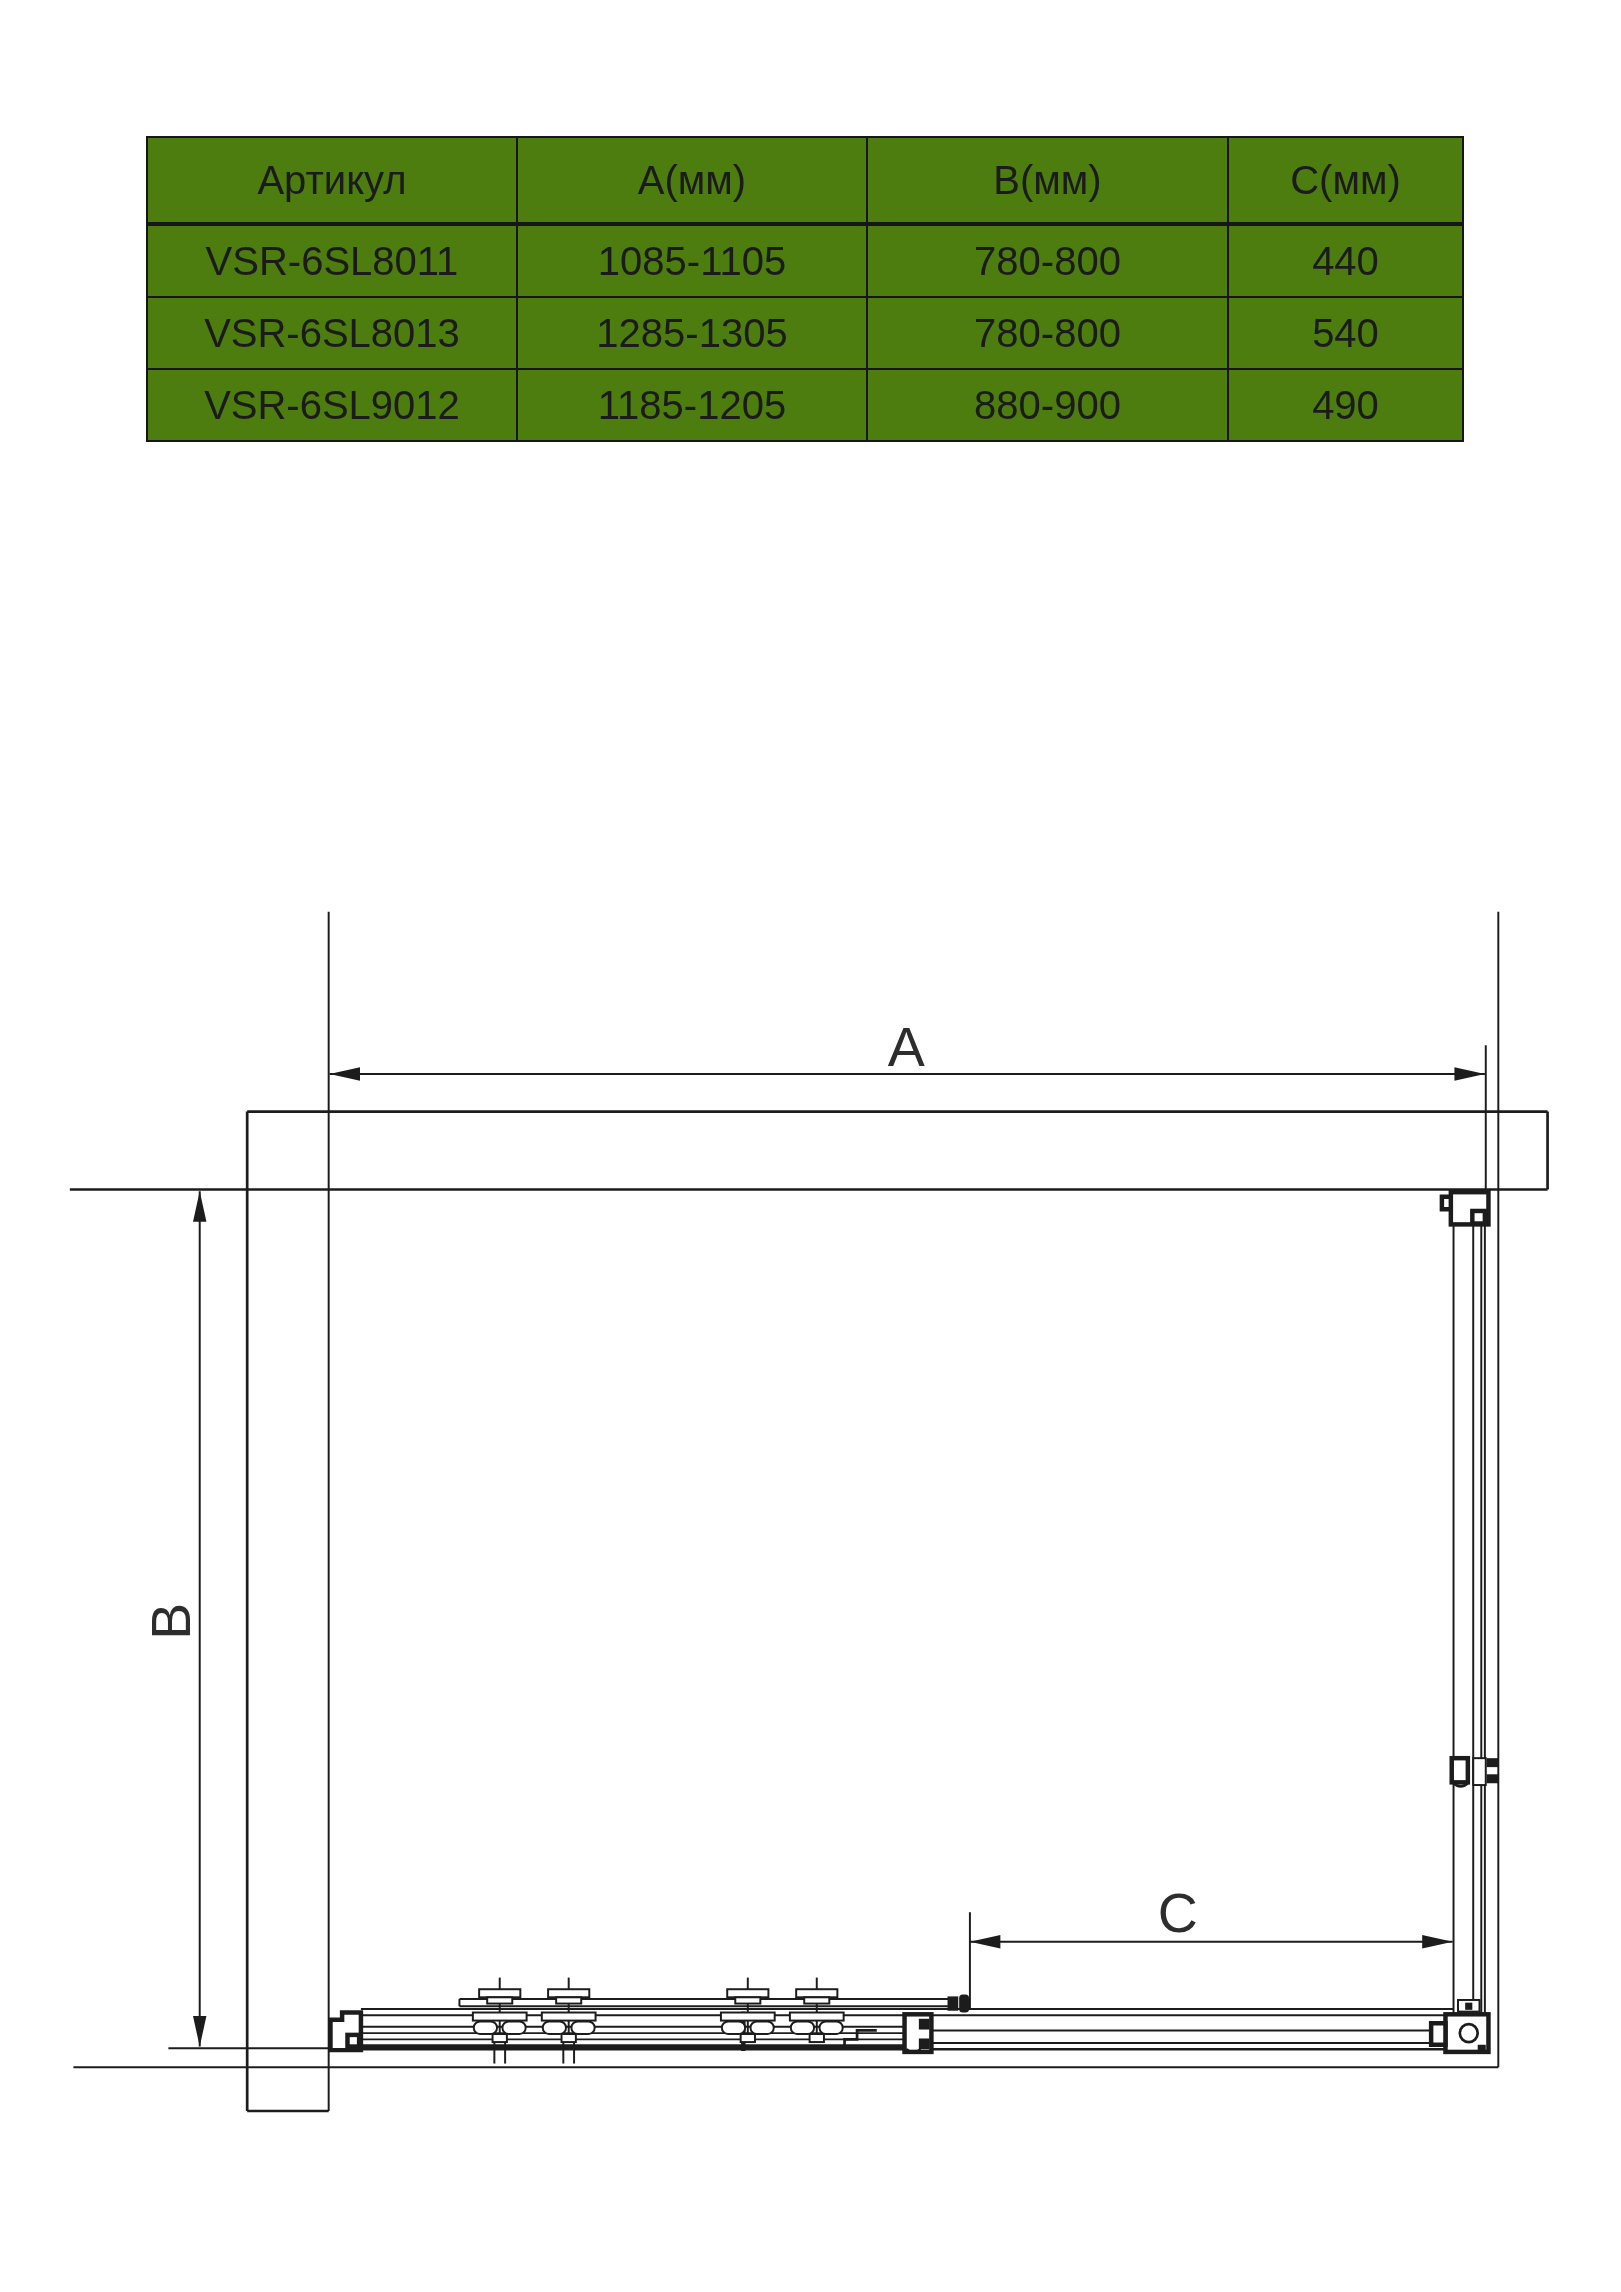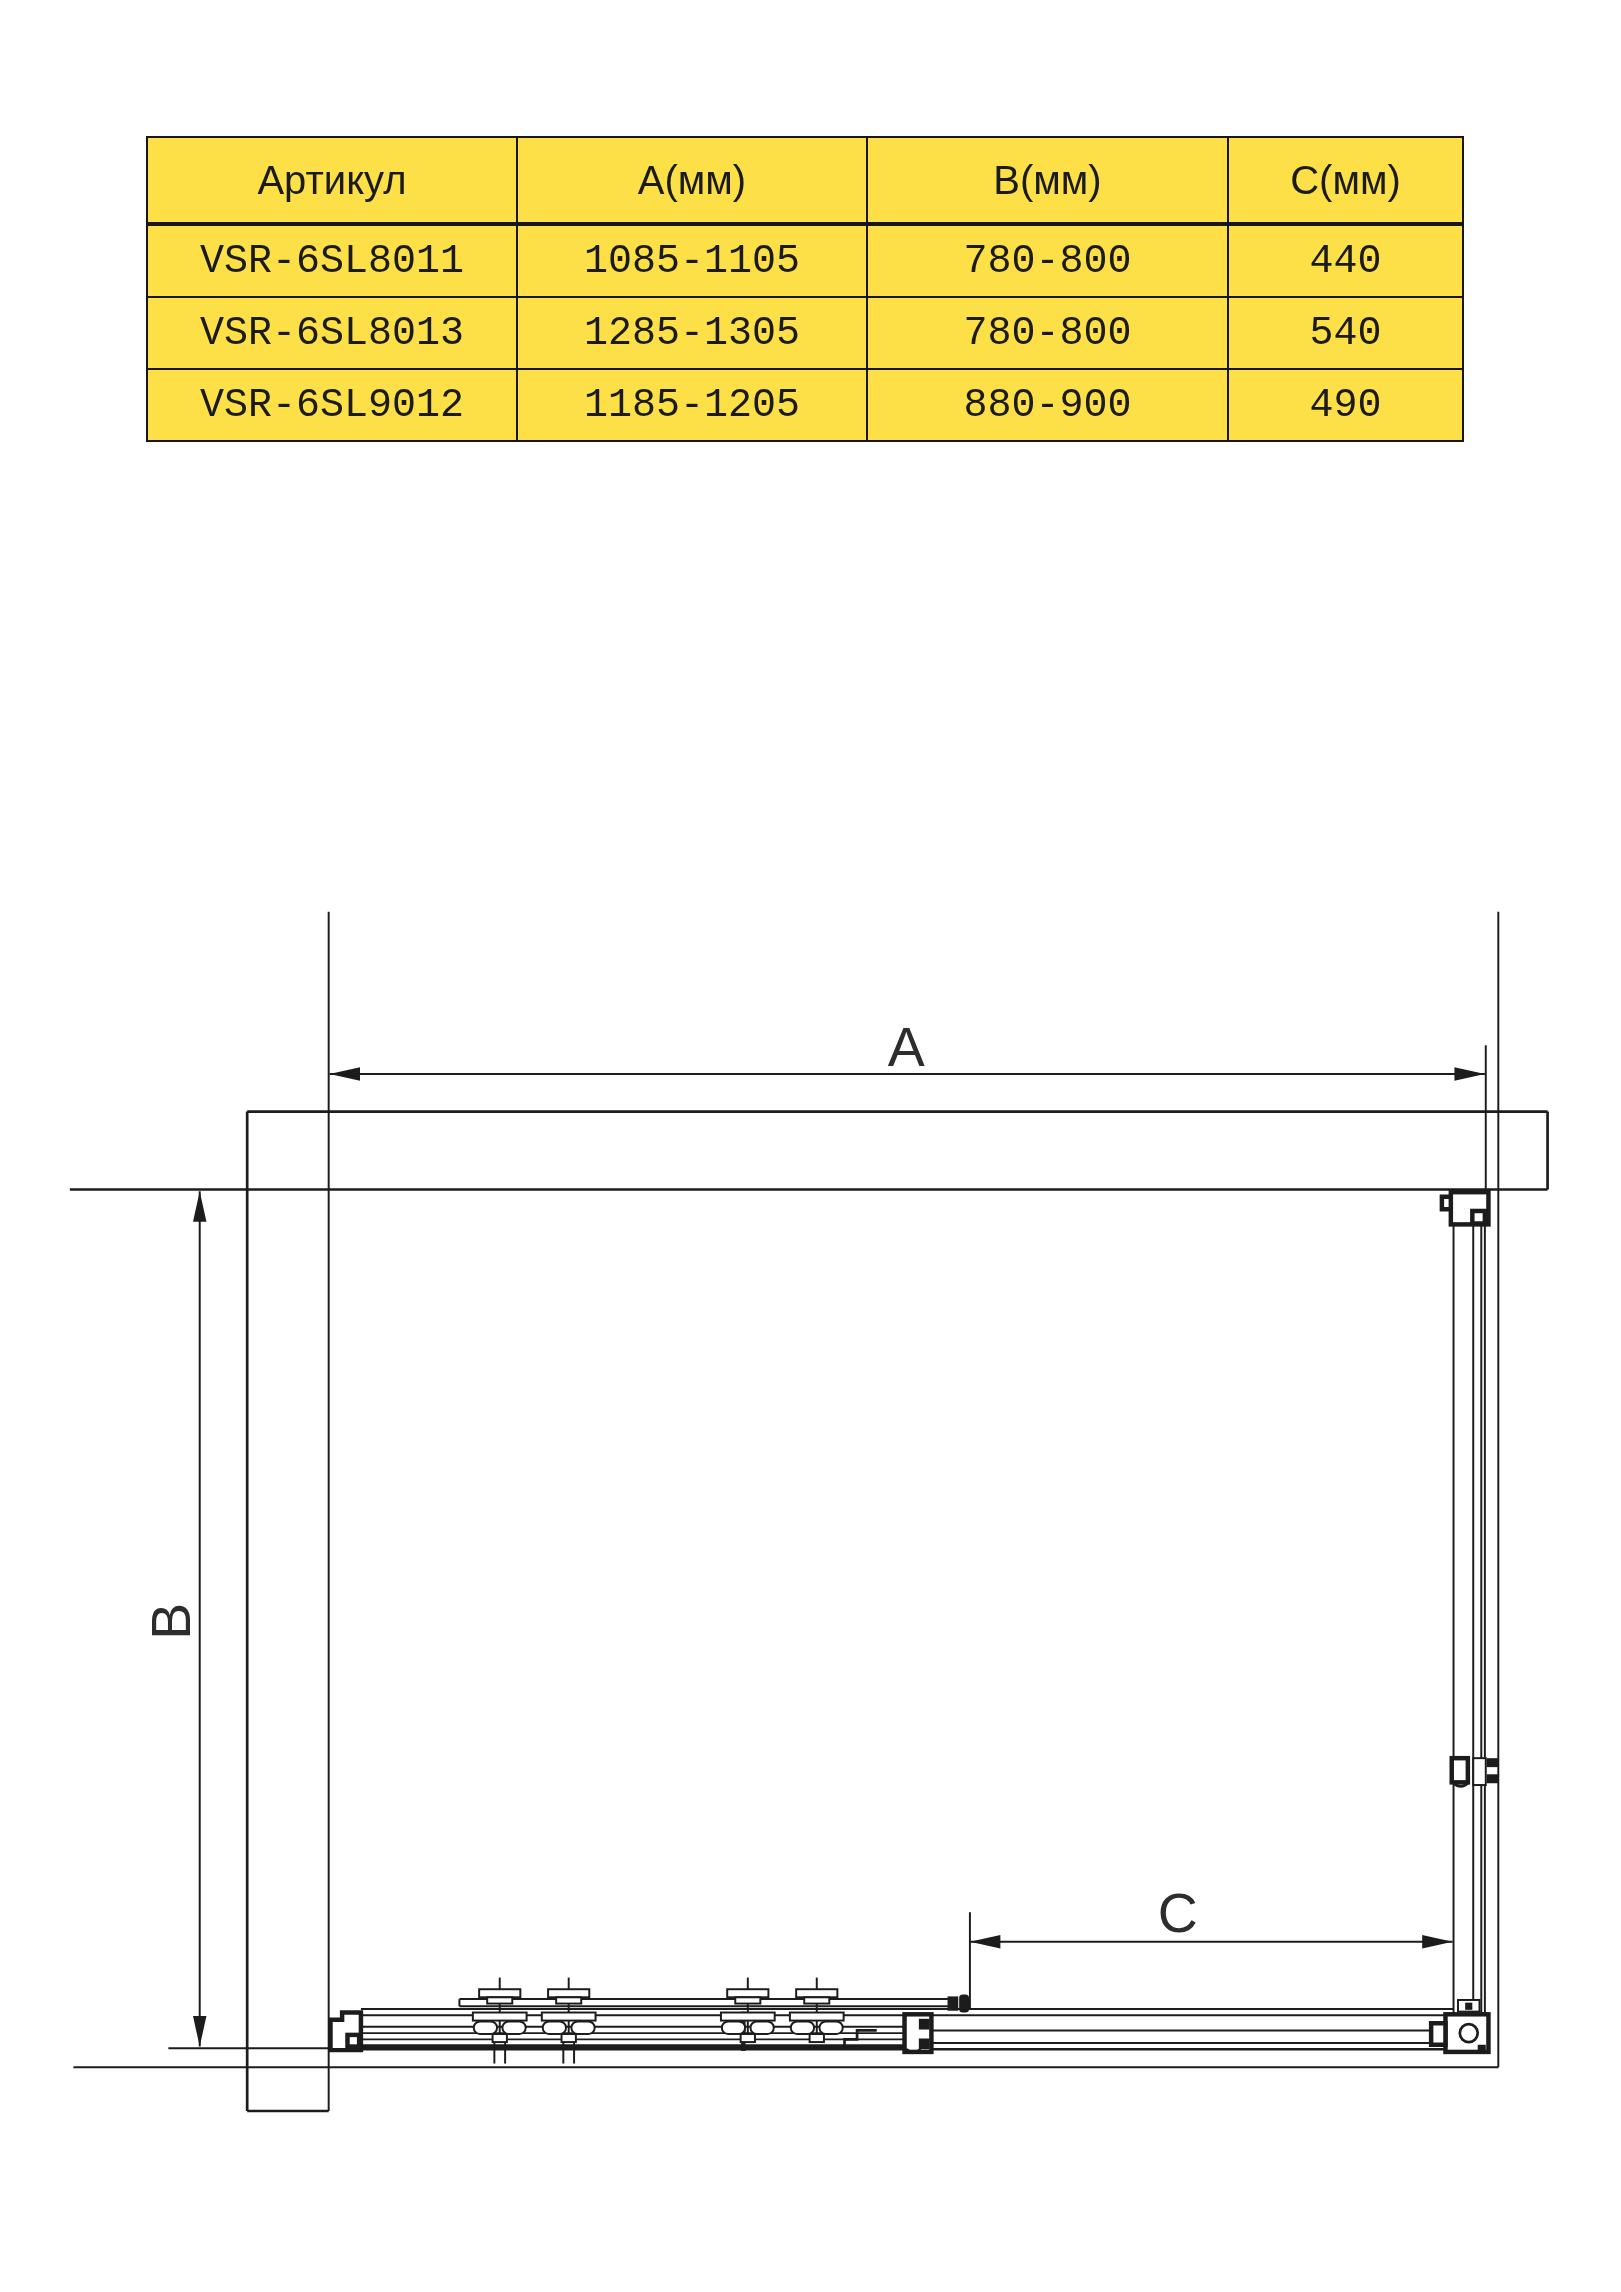--- a/index.html
+++ b/index.html
@@ -10,38 +10,38 @@
     position:relative;
     color:#1b1b1b;
   }
   
   .spec-table-wrap{
     position:absolute; left:146px; top:136px;
   }
   table.spec{
     border-collapse:collapse;
     table-layout:fixed;
-    background:#fde047;
+    background:#4d7c0f;
   }
   table.spec th, table.spec td{
     border:2.7px solid #161616;
     text-align:center;
     vertical-align:middle;
     font-size:40px;
     color:#1b1b1b;
     padding:0;
     overflow:hidden;
     white-space:nowrap;
   }
   table.spec th{
     height:84px;
     font-weight:normal;
     border-bottom:4.5px solid #161616;
   }
-  table.spec td{ height:70px;font-family:Liberation Mono, monospace; }
+  table.spec td{ height:70px; }
   col.c1{width:370px;} col.c2{width:350px;} col.c3{width:361px;} col.c4{width:235px;}
 
   
   .drawing{
     position:absolute; left:0; top:806px;
   }
   .ln   { stroke:#1c1c1c; stroke-width:2.2; fill:none; }
   .ln3  { stroke:#1c1c1c; stroke-width:3;   fill:none; }
   .lnT  { stroke:#1c1c1c; stroke-width:7;   fill:none; }
   .lnP  { stroke:#1c1c1c; stroke-width:5;   fill:none; }

